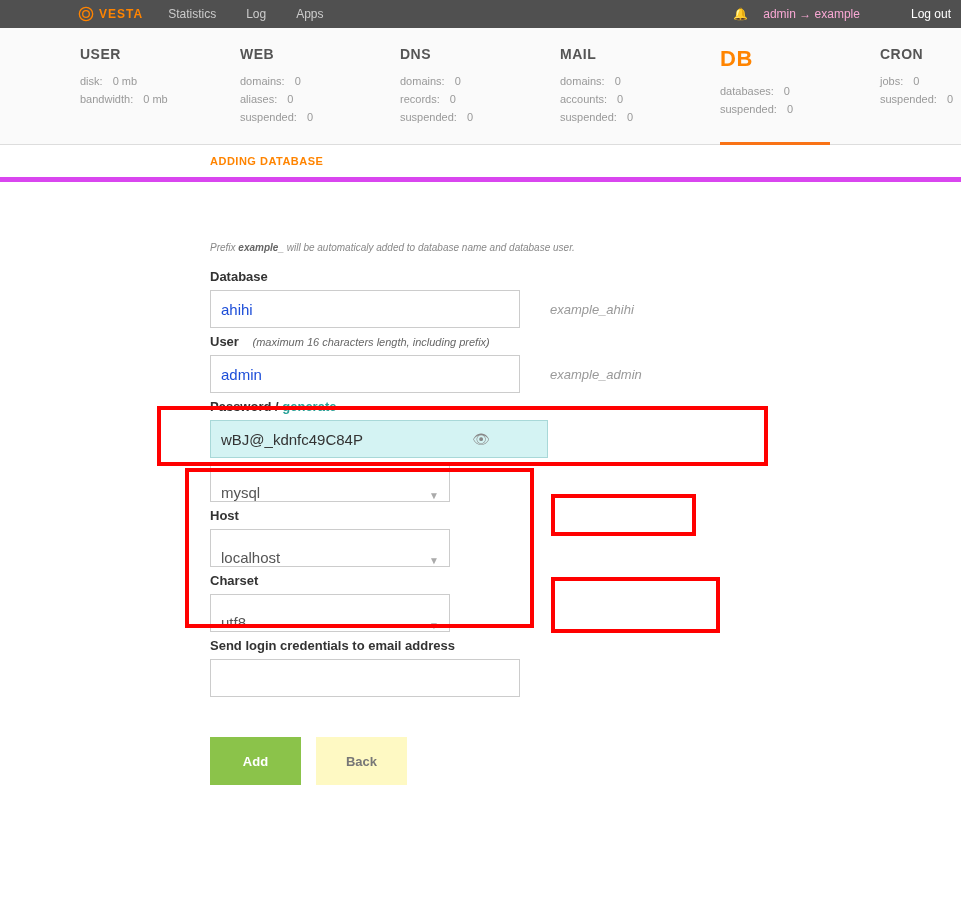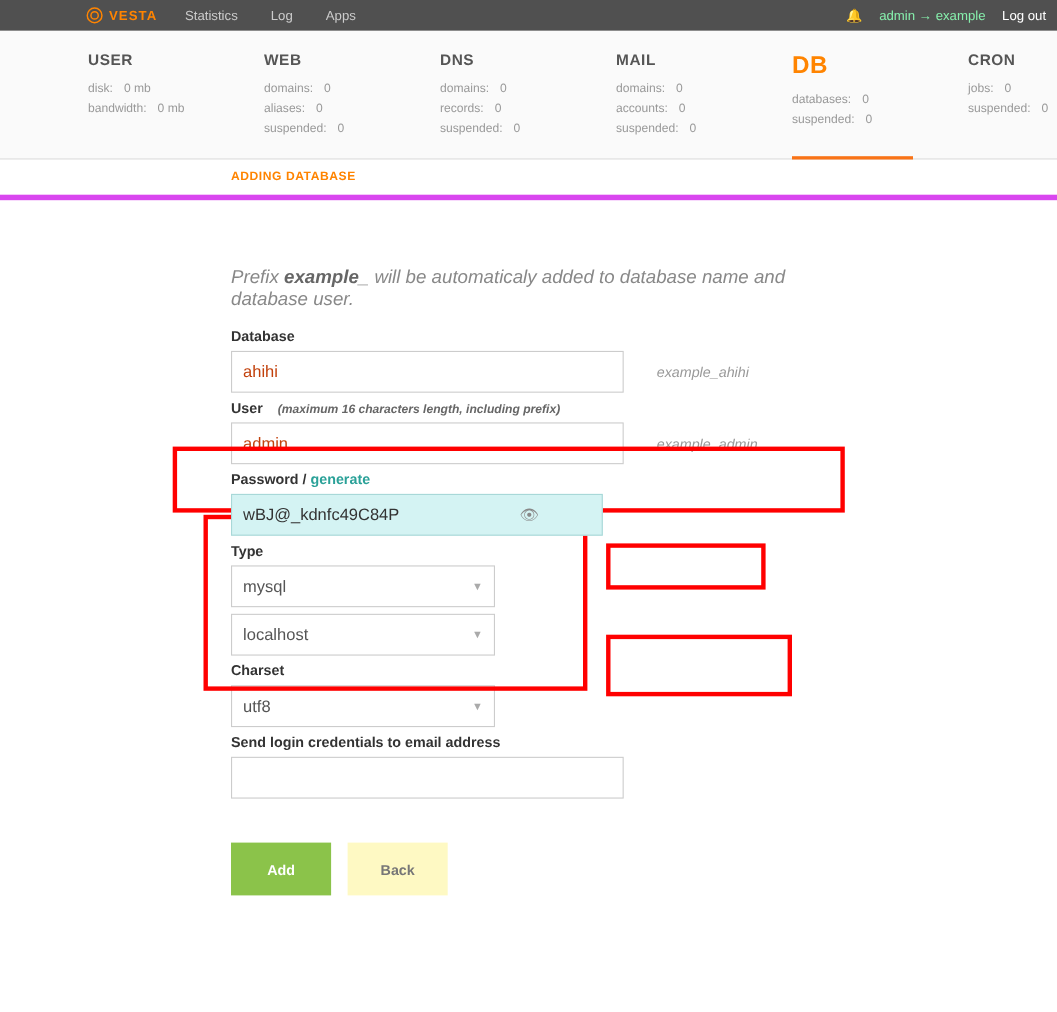--- a/index.html
+++ b/index.html
@@ -3,43 +3,43 @@
 <meta charset="utf-8">
 <style>
 * { margin:0; padding:0; box-sizing:border-box; font-family:Arial,Helvetica,sans-serif; }
 body { background:#fff; color:#333; width:961px; }
 .topbar { background:#505050; height:28px; display:flex; align-items:center; padding:0 10px 0 78px; color:#ccc; font-size:12px; }
 .topbar .logo { display:flex; align-items:center; gap:5px; color:#ff8400; font-weight:bold; margin-right:25px; font-size:12px; letter-spacing:1px;}
 .topbar .logo svg{width:16px;height:16px;}
 .topbar a { color:#ccc; text-decoration:none; margin-right:30px; font-size:12px;}
 .topbar .right { margin-left:auto; display:flex; align-items:center; gap:15px; font-size:12px;}
 .topbar .right .bell{ color:#888; }
-.topbar .right .crumb{ color:#86efac;text-align:center;}
-.topbar .right .logout{ color:#fff;}
+.topbar .right .crumb{ color:#f9a8d4;text-align:center;}
+.topbar .right .logout{ color:#fff;margin-left:36px;}
 .nav { display:flex; border-bottom:1px solid #ddd; padding:0 0 0 80px; background:#fafafa;}
 .nav .col { padding:18px 0 18px 0; margin-right:50px; min-width:110px;}
 .nav .col.active .title{ color:#ff8400; font-size:22px; font-weight:bold;}
 .nav .col.active { border-bottom:3px solid #f97316; margin-bottom:-1px;}
 .nav .title{ font-size:14px; font-weight:bold; color:#555; margin-bottom:10px; display:block; letter-spacing:0.5px;}
 .nav .stat{ font-size:11px; color:#999; line-height:18px;}
 .nav .stat span.val{ display:inline-block; margin-left:10px;}
 .subhead{ border-bottom:5px solid #d946ef; padding:10px 0 10px 210px; color:#ff8400; font-size:11px; font-weight:bold; letter-spacing:0.5px;}
 .form-wrap{ padding:30px 0 40px 210px; width:770px;}
-.note{ font-style:italic; color:#888; font-size:17px; padding:30px 0 10px 0;}
+.note{ font-style:italic; color:#888; font-size:10px; padding:30px 0 10px 0;}
 .note b{ font-weight:bold; color:#666;}
 .field{ margin-top:6px;}
 .field label{ font-size:13px; font-weight:bold; color:#333; display:block; margin-bottom:6px;}
-.field label .hint{ font-weight:bold; font-style:italic; font-size:11px; color:#666; margin-left:10px;}
+.field label .hint{ font-weight:normal; font-style:italic; font-size:11px; color:#666; margin-left:10px;}
 .row{ display:flex; align-items:center; gap:30px;}
-input[type=text]{ width:357px; height:38px; border:1px solid #ccc; padding:0 10px; font-size:15px; color:#c2410c;}
+input[type=text]{ width:310px; height:38px; border:1px solid #ccc; padding:0 10px; font-size:15px; color:#1d4ed8;}
 input.pw{ width:338px; height:38px; border:1px solid #a8d8d8; background:#d4f3f3; padding:0 35px 0 10px; font-size:15px; color:#333;}
 .pw-wrap{position:relative; width:290px;}
 .eye{position:absolute; right:10px; top:11px; color:#888; font-size:14px;}
 .preview{ font-style:italic; color:#999; font-size:13px;}
-.select{ width:240px; height:38px; border:1px solid #ccc; padding:0 10px; font-size:15px; color:#555; display:flex; align-items:center; justify-content:space-between; background:#fff;}
+.select{ width:240px; height:38px; border:1px solid #ccc; padding:0 10px; font-size:15px; color:#555; display:flex; align-items:flex-end; justify-content:space-between; background:#fff;}
 .select .arrow{ color:#aaa; font-size:10px;}
 .gen{ color:#2aa198; font-weight:bold; font-size:13px;}
 .slash{ color:#333; font-weight:bold; font-size:13px;}
 .buttons{ margin-top:40px; display:flex; gap:15px;}
 .btn{ width:91px; height:48px; border:none; font-size:13px; font-weight:bold; cursor:pointer;}
 .btn.add{ background:#8bc34a; color:#fff;}
 .btn.back{ background:#fef9c3; color:#777;}
 
 .redbox{ position:absolute; border:4px solid red; pointer-events:none;}
 .r1{ left:157px; top:224px; width:611px; height:60px;}
@@ -142,28 +142,28 @@
       <label>
         <span>Password</span><span class="slash"> / </span><span class="gen">generate</span>
       </label>
       <div class="pw-wrap">
         <input type="text" class="pw" value="wBJ@_kdnfc49C84P" style="">
         <span class="eye">👁</span>
       </div>
     </div>
 
     <div class="field">
-      <label>Type</label>
       <div class="select">
         <span>mysql</span>
           <span class="arrow">▼</span>
       </div>
     </div>
 
     <div class="field">
+      <label>Host</label>
       <div class="select">
         <span>localhost</span>
           <span class="arrow">▼</span>
       </div>
     </div>
 
     <div class="field">
       <label>Charset</label>
       <div class="select">
         <span>utf8</span>

